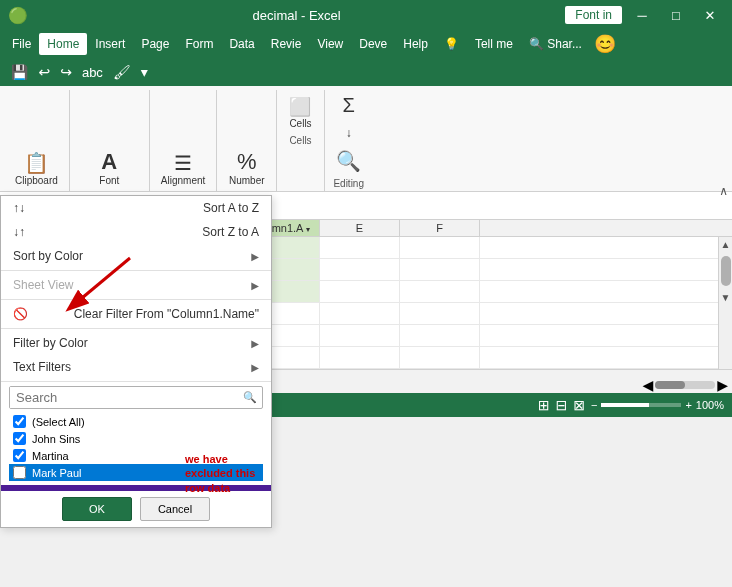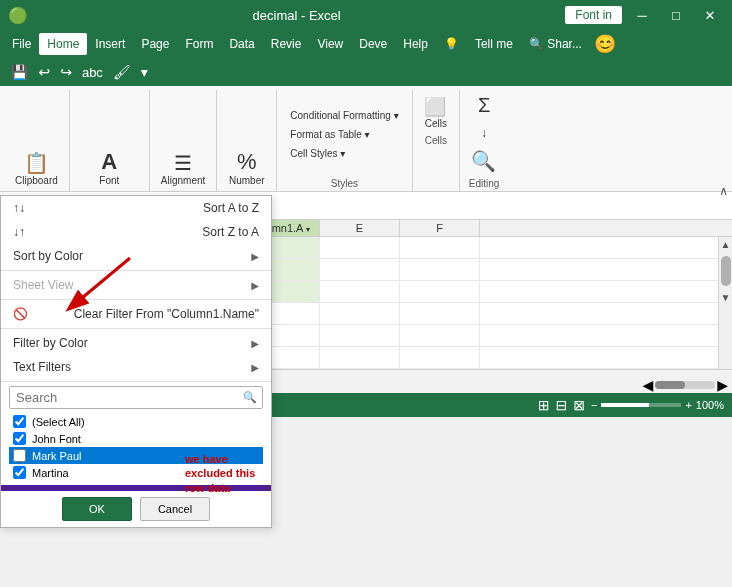--- a/index.html
+++ b/index.html
@@ -516,28 +516,20 @@
 
   <div class="ribbon-group number-group">
     <div class="ribbon-group-content">
       <div class="ribbon-btn">
         <span class="btn-icon" style="font-size:22px;">%</span>
         <span>Number</span>
       </div>
     </div>
   </div>
 
-  <div class="styles-group">
-    <div style="display:flex; flex-direction:column; gap:2px; flex:1; justify-content:center;">
-      <div class="styles-btn">Conditional Formatting ▾</div>
-      <div class="styles-btn">Format as Table ▾</div>
-      <div class="styles-btn">Cell Styles ▾</div>
-    </div>
-    <div class="ribbon-group-label">Styles</div>
-  </div>
 
   <div class="cells-group">
     <div class="cells-btn">
       <span class="btn-icon">⬜</span>
       <span>Cells</span>
     </div>
     <div class="ribbon-group-label">Cells</div>
   </div>
 
   <div class="editing-group">
@@ -726,29 +718,29 @@
     <span class="search-icon-btn">🔍</span>
   </div>
 
   <div class="checkbox-list">
     <div class="checkbox-item">
       <input type="checkbox" checked="" style="">
       <span>(Select All)</span>
     </div>
     <div class="checkbox-item">
       <input type="checkbox" checked="" style="">
-      <span>John Font</span>
+      <span>John Sins</span>
+    </div>
+    <div class="checkbox-item">
+      <input type="checkbox" checked="" style="">
+      <span>Martina</span>
     </div>
     <div class="checkbox-item selected-row">
       <input type="checkbox" style="">
       <span>Mark Paul</span>
-    </div>
-    <div class="checkbox-item">
-      <input type="checkbox" checked="" style="">
-      <span>Martina</span>
     </div>
   </div>
 
   <div class="dropdown-buttons">
     <button class="dlg-btn primary">OK</button>
     <button class="dlg-btn">Cancel</button>
   </div>
 </div>
 
 <svg class="red-arrow" width="120" height="80" viewBox="0 0 120 80" style="position:absolute; left:50px; top:248px; z-index:200; pointer-events:none;">

